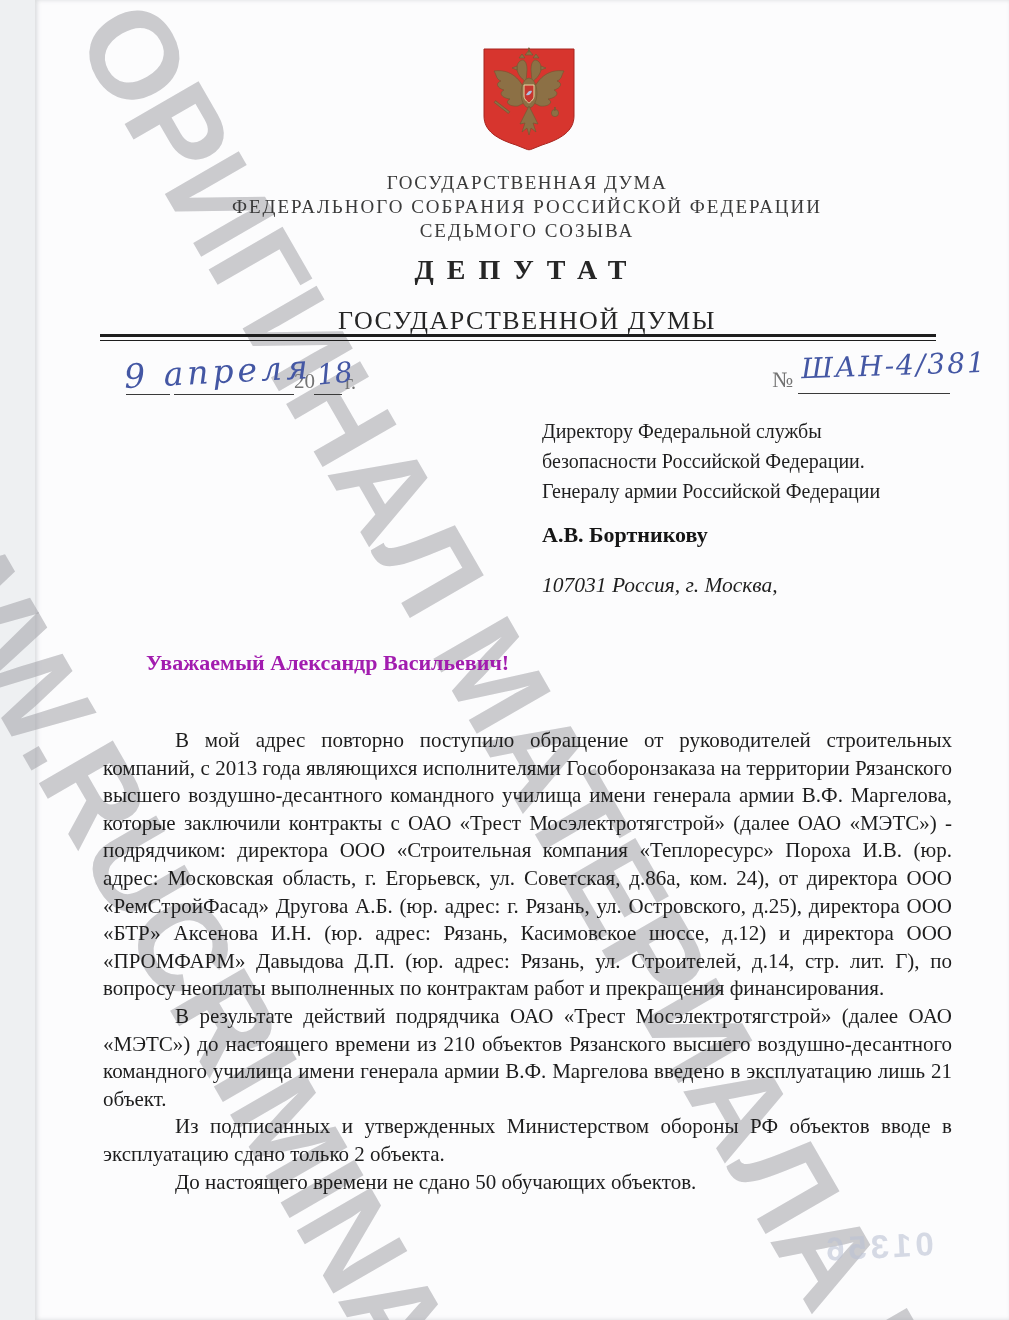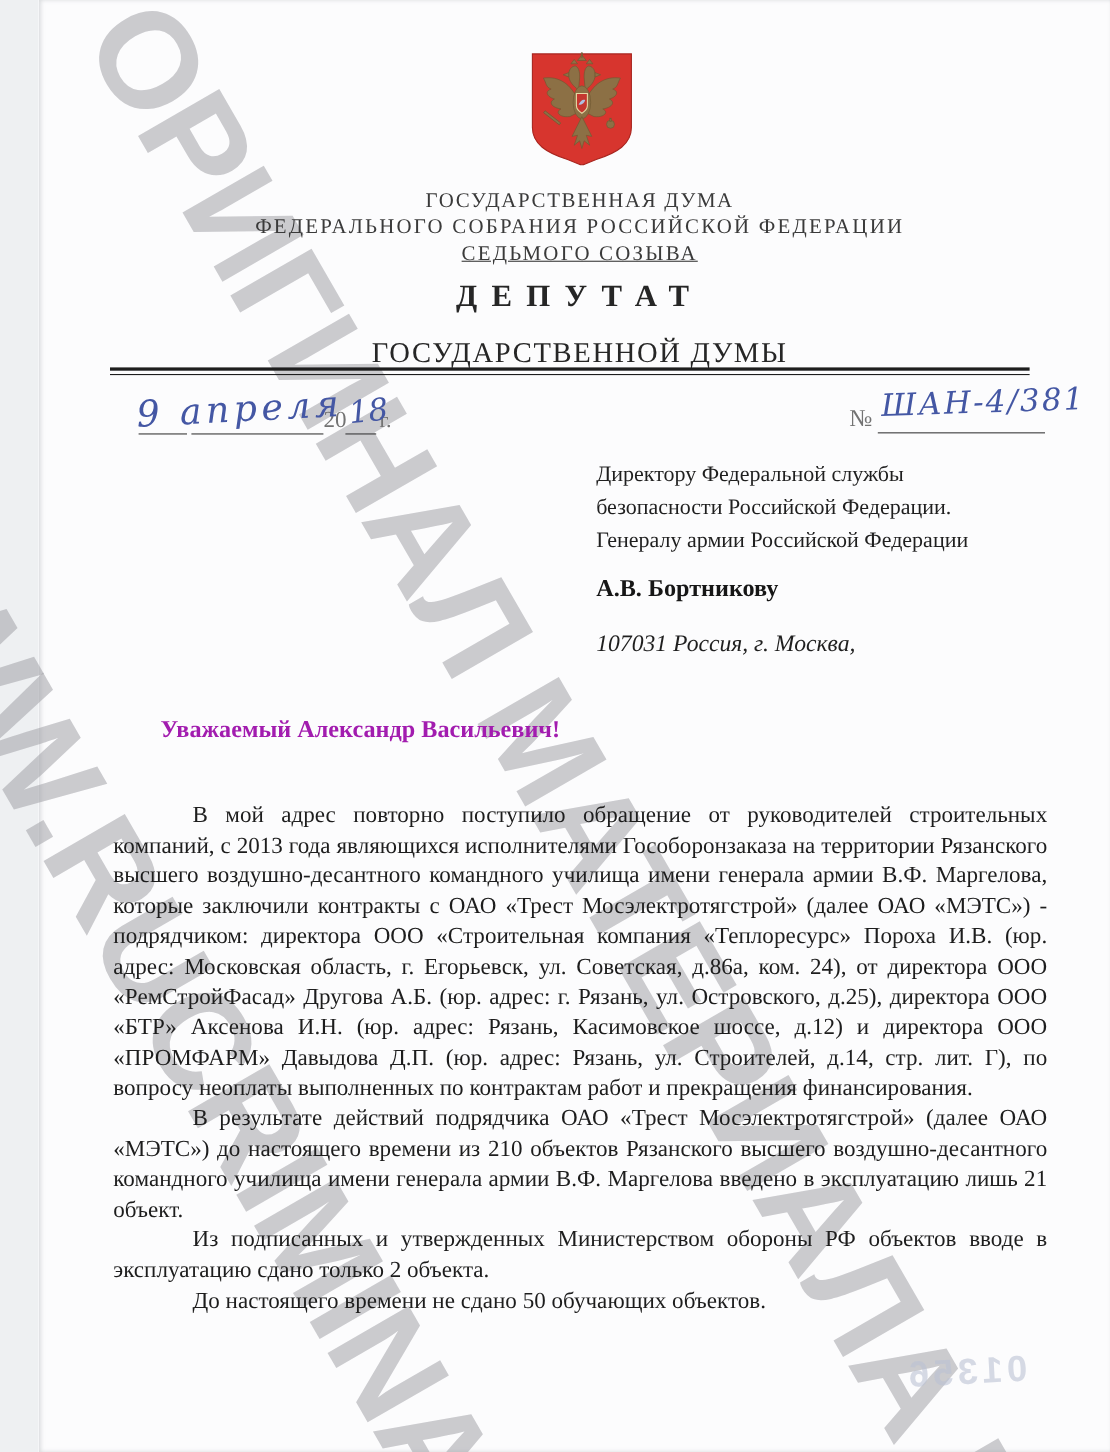--- a/index.html
+++ b/index.html
@@ -21,21 +21,21 @@
     color:rgba(158,158,163,.52);
     transform-origin:0 0;pointer-events:none;
   }
   .wm1{left:172px;top:-22px;transform:rotate(60deg);}
   .wm2{left:-52px;top:398px;transform:rotate(60deg);}
   
   .coat{position:absolute;left:479px;top:46px;width:100px;height:108px;z-index:2;}
   .lh{position:absolute;left:80px;width:894px;text-align:center;z-index:2;color:#3a3a3a;}
   .lh-1{top:172px;font-size:19px;letter-spacing:1.5px;}
   .lh-2{top:196px;font-size:19px;letter-spacing:2px;}
-  .lh-3{top:220px;font-size:19px;letter-spacing:2px;text-decoration:underline;}
+  .lh-3{top:220px;font-size:19px;letter-spacing:2px;}
   .dep-t{top:254px;font-size:28px;font-weight:bold;letter-spacing:13px;color:#262626;}
   .dep-s{top:306px;font-size:26px;letter-spacing:1.5px;color:#262626;}
   .rule{
     position:absolute;left:100px;top:334px;width:836px;height:3px;z-index:2;
     border-top:3px solid #1e1e1e;border-bottom:1px solid #1e1e1e;
   }
   
   .hw{
     font-family:"DejaVu Serif", serif;font-style:italic;color:#4457a4;
     position:absolute;z-index:3;white-space:nowrap;

